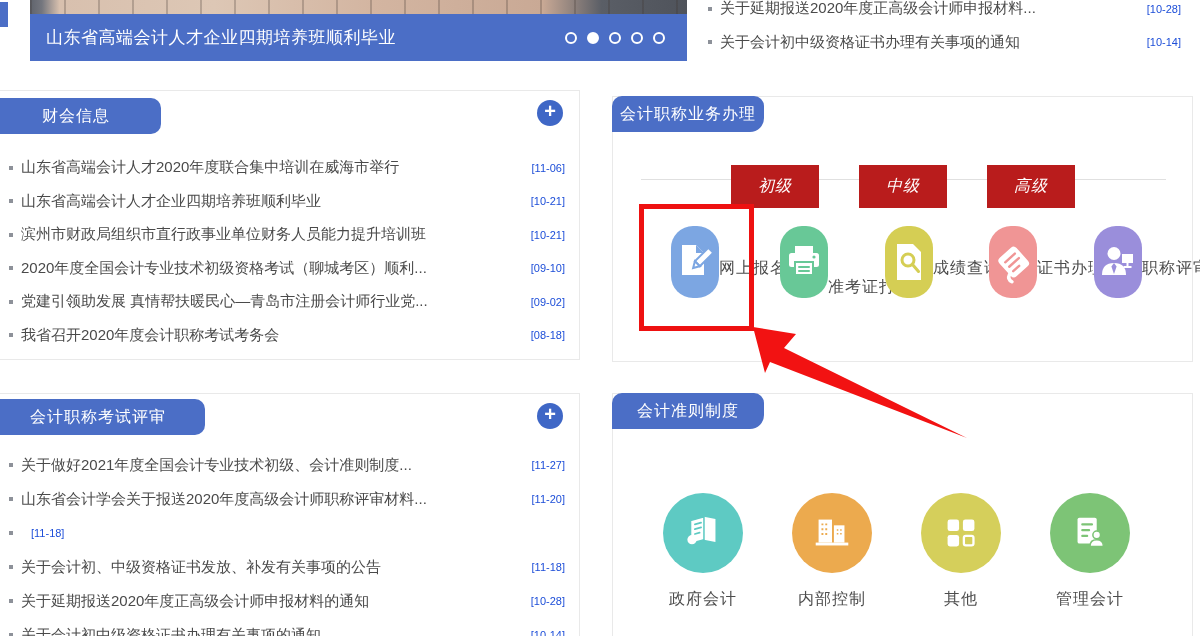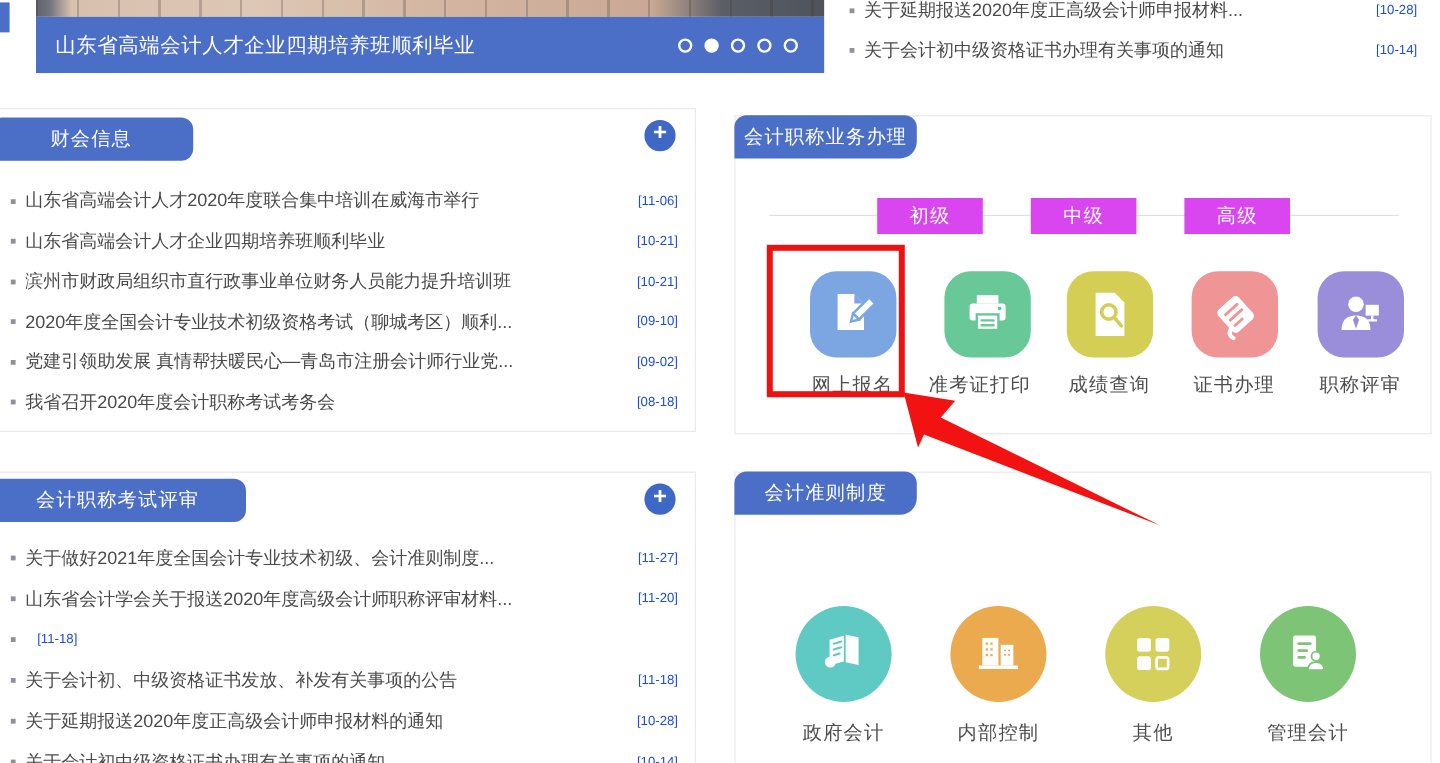--- a/index.html
+++ b/index.html
@@ -54,45 +54,45 @@
 
   .panel-list{position:absolute;left:0;right:0;}
   .panel-a .panel-list{top:60px;}
   .panel-b .panel-list{top:54px;}
   .panel-b .news-row{height:34px;}
 
   
   .level-line{position:absolute;left:28px;top:82px;width:525px;height:1px;background:#e0e0e0;}
   .level-tabs{position:absolute;left:0;top:68px;width:100%;height:30px;}
   .ltab{
-    position:absolute;top:0;width:88px;height:30px;background:#d946ef;color:#fff;
-    font-size:16px;display:flex;align-items:center;justify-content:center;letter-spacing:1px;
+    position:absolute;top:0;width:88px;height:43px;background:#b91c1c;color:#fff;
+    font-size:16px;display:flex;align-items:center;justify-content:center;letter-spacing:1px;font-style:italic;
   }
   .ltab:nth-of-type(1){left:118px;}
   .ltab:nth-of-type(2){left:246px;}
   .ltab:nth-of-type(3){left:374px;}
 
   .services-row{position:absolute;left:0;top:129px;width:100%;height:200px;}
-  .svc{position:absolute;top:0;width:110px;display:flex;flex-direction:column;align-items:center;padding-left:31px;}
+  .svc{position:absolute;top:0;width:110px;display:flex;flex-direction:row;align-items:center;padding-left:31px;}
   .svc:nth-of-type(1){left:27px;}
   .svc:nth-of-type(2){left:136px;align-items:flex-end;}
   .svc:nth-of-type(3){left:241px;}
   .svc:nth-of-type(4){left:345px;}
   .svc:nth-of-type(5){left:450px;justify-content:space-between;}
   .svc-icon{width:72px;height:72px;border-radius:22px;display:flex;align-items:center;justify-content:center;}
   .svc-icon svg{width:48px;height:48px;}
   .svc-label{margin-top:13px;font-size:16px;color:#4c4c4c;letter-spacing:1px;white-space:nowrap;}
 
   .hl-box{position:absolute;left:26px;top:107px;width:115px;height:127px;border:5px solid #ee1111;z-index:5;}
 
   .annot-arrow{position:absolute;left:745px;top:318px;width:230px;height:125px;z-index:6;pointer-events:none;}
 
   
   .standards-row{position:absolute;left:0;top:99px;width:100%;height:150px;}
-  .std{position:absolute;top:12px;width:120px;display:flex;flex-direction:column;align-items:center;}
+  .std{position:absolute;top:0;width:120px;display:flex;flex-direction:column;align-items:center;}
   .std:nth-of-type(1){left:30px;}
   .std:nth-of-type(2){left:159px;}
   .std:nth-of-type(3){left:288px;}
   .std:nth-of-type(4){left:417px;}
   .std-icon{width:80px;height:80px;border-radius:50%;display:flex;align-items:center;justify-content:center;}
   .std-icon svg{width:46px;height:46px;}
   .std-label{margin-top:16px;font-size:16px;color:#4c4c4c;letter-spacing:1px;white-space:nowrap;}
 </style>
 </head>
 <body>

